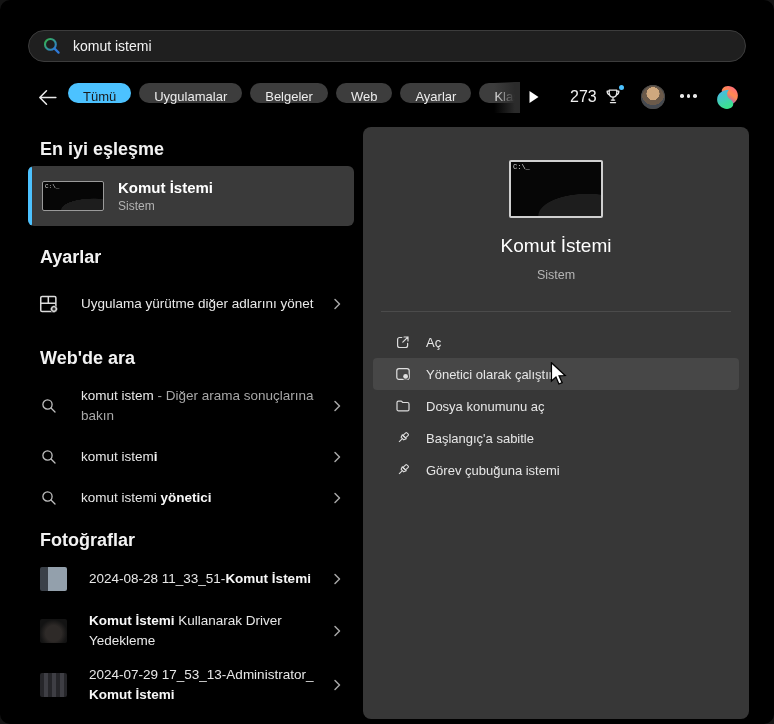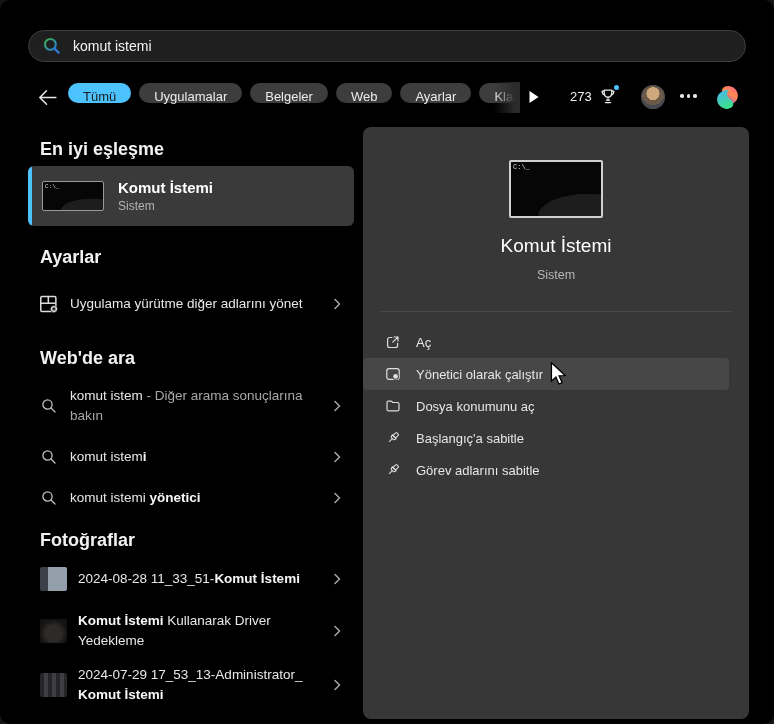--- a/index.html
+++ b/index.html
@@ -16,32 +16,32 @@
   
   .back-btn{position:absolute;left:34px;top:85px;width:24px;height:24px;display:flex;align-items:center;justify-content:center;cursor:pointer;}
   .pills-viewport{position:absolute;left:68px;top:83px;width:450px;height:29px;display:flex;gap:8px;overflow:hidden;white-space:nowrap;}
   .pill{flex:0 0 auto;height:20px;line-height:28px;padding:0 15px;border-radius:14px;background:#3d3d3d;
     color:#ececec;font-size:13px;cursor:pointer;}
   .pill.active{background:#4cc2ff;color:#1b1b1b;}
   .pills-fade{position:absolute;left:494px;top:82px;width:26px;height:31px;
     background:linear-gradient(90deg,rgba(43,43,43,0),#2b2b2b 80%);pointer-events:none;}
   .play-btn{position:absolute;left:524px;top:87px;width:20px;height:20px;display:flex;align-items:center;justify-content:center;cursor:pointer;}
   .rewards{position:absolute;left:570px;top:87px;display:flex;align-items:center;gap:7px;cursor:pointer;}
-  .rewards .pts{color:#f0f0f0;font-size:13px;}
+  .rewards .pts{color:#f0f0f0;font-size:16px;}
   .trophy-wrap{position:relative;display:flex;}
   .trophy-dot{position:absolute;right:-2px;top:-2px;width:5px;height:5px;border-radius:50%;background:#4cc2ff;}
   .avatar{position:absolute;left:641px;top:85px;width:24px;height:24px;border-radius:50%;cursor:pointer;
     background:radial-gradient(circle at 50% 36%,#cfa87e 0 33%,#6b5a4a 34% 58%,#454a52 59%);box-shadow:0 0 0 1px #4a4a4a inset;}
   .more-dots{position:absolute;left:680px;top:94px;display:flex;gap:3px;cursor:pointer;}
   .more-dots i{width:3.5px;height:3.5px;border-radius:50%;background:#e8e8e8;display:block;}
   .copilot{position:absolute;left:712px;top:82px;width:30px;height:30px;display:flex;align-items:center;justify-content:center;cursor:pointer;}
 
   
   .section-h{position:absolute;left:40px;font-size:18px;font-weight:700;color:#f2f2f2;}
-  .row{position:absolute;left:28px;width:326px;display:flex;align-items:center;cursor:pointer;}
+  .row{position:absolute;left:28px;width:326px;display:flex;align-items:center;cursor:pointer;gap:11px;}
   .row-icon{width:42px;display:flex;justify-content:center;flex:0 0 42px;}
   .row-text{flex:1;font-size:13.5px;color:#e8e8e8;line-height:20px;padding-right:2px;}
   .row-text .b{font-weight:700;color:#f7f7f7;}
   .row-text .gray{color:#a8a8a8;}
   .chev{flex:0 0 auto;margin-right:10px;}
 
   .best-card{position:absolute;left:28px;top:166px;width:326px;height:60px;background:#3a3a3a;border-radius:6px;
     display:flex;align-items:center;cursor:pointer;overflow:hidden;}
   .accent-bar{position:absolute;left:0;top:0;width:4px;height:60px;background:#4cc2ff;border-radius:2px;}
   .cmd-icon{background:#0b0b0b;border:1px solid #9a9a9a;border-radius:2px;position:relative;
@@ -60,21 +60,21 @@
   .thumb-cell{width:50px;display:flex;justify-content:center;flex:0 0 50px;}
 
   
   .right-card{position:absolute;left:363px;top:127px;width:386px;height:592px;background:#373737;border-radius:8px;}
   .big-icon{position:absolute;left:50%;top:33px;transform:translateX(-50%);width:62px;height:54px;
     border:2px solid #cfcfcf;}
   .big-icon span{font-size:7px;}
   .r-title{position:absolute;top:108px;width:100%;text-align:center;font-size:19px;color:#ffffff;}
   .r-sub{position:absolute;top:141px;width:100%;text-align:center;font-size:12.5px;color:#b5b5b5;}
   .r-divider{position:absolute;top:184px;left:18px;right:18px;height:1px;background:#4b4b4b;}
-  .action-row{position:absolute;left:0;width:366px;height:32px;display:flex;align-items:center;border-radius:4px;cursor:pointer;}
+  .action-row{position:absolute;left:10px;width:366px;height:32px;display:flex;align-items:center;border-radius:4px;cursor:pointer;}
   .action-row.hover{background:#474747;}
   .action-icon{width:20px;margin-left:20px;display:flex;justify-content:center;flex:0 0 20px;}
   .action-label{margin-left:13px;font-size:13px;color:#e6e6e6;}
 
   .cursor{position:absolute;left:550px;top:362px;z-index:50;pointer-events:none;}
 </style>
 </head>
 <body>
 
 <div class="stage">
@@ -323,21 +323,21 @@
     <div class="action-row" style="top:327px">
       <span class="action-icon">
         <svg width="16" height="16" viewBox="0 0 16 16">
               <g transform="rotate(45 8 8)" fill="none" stroke="#dcdcdc" stroke-width="1.1" stroke-linejoin="round">
           <rect x="6.2" y="1.6" width="3.6" height="4.6" rx="0.8"></rect>
                 <path d="M5.2 6.2h5.6l-1 2.6H6.2z"></path>
                 <line x1="8" y1="8.8" x2="8" y2="13.6"></line>
               </g>
             </svg>
       </span>
-      <span class="action-label">Görev adlarını sabitle</span>
+      <span class="action-label">Görev çubuğuna istemi</span>
     </div>
   </div>
 
   <div class="cursor">
     <svg width="17" height="24" viewBox="0 0 12 17">
       <path d="M1 0.5 L1 13.5 L4.2 10.6 L6.3 15.6 L8.6 14.6 L6.4 9.8 L10.7 9.6 Z" fill="#ffffff" stroke="#000000" stroke-width="0.9"></path>
     </svg>
   </div>
 
 </div>

